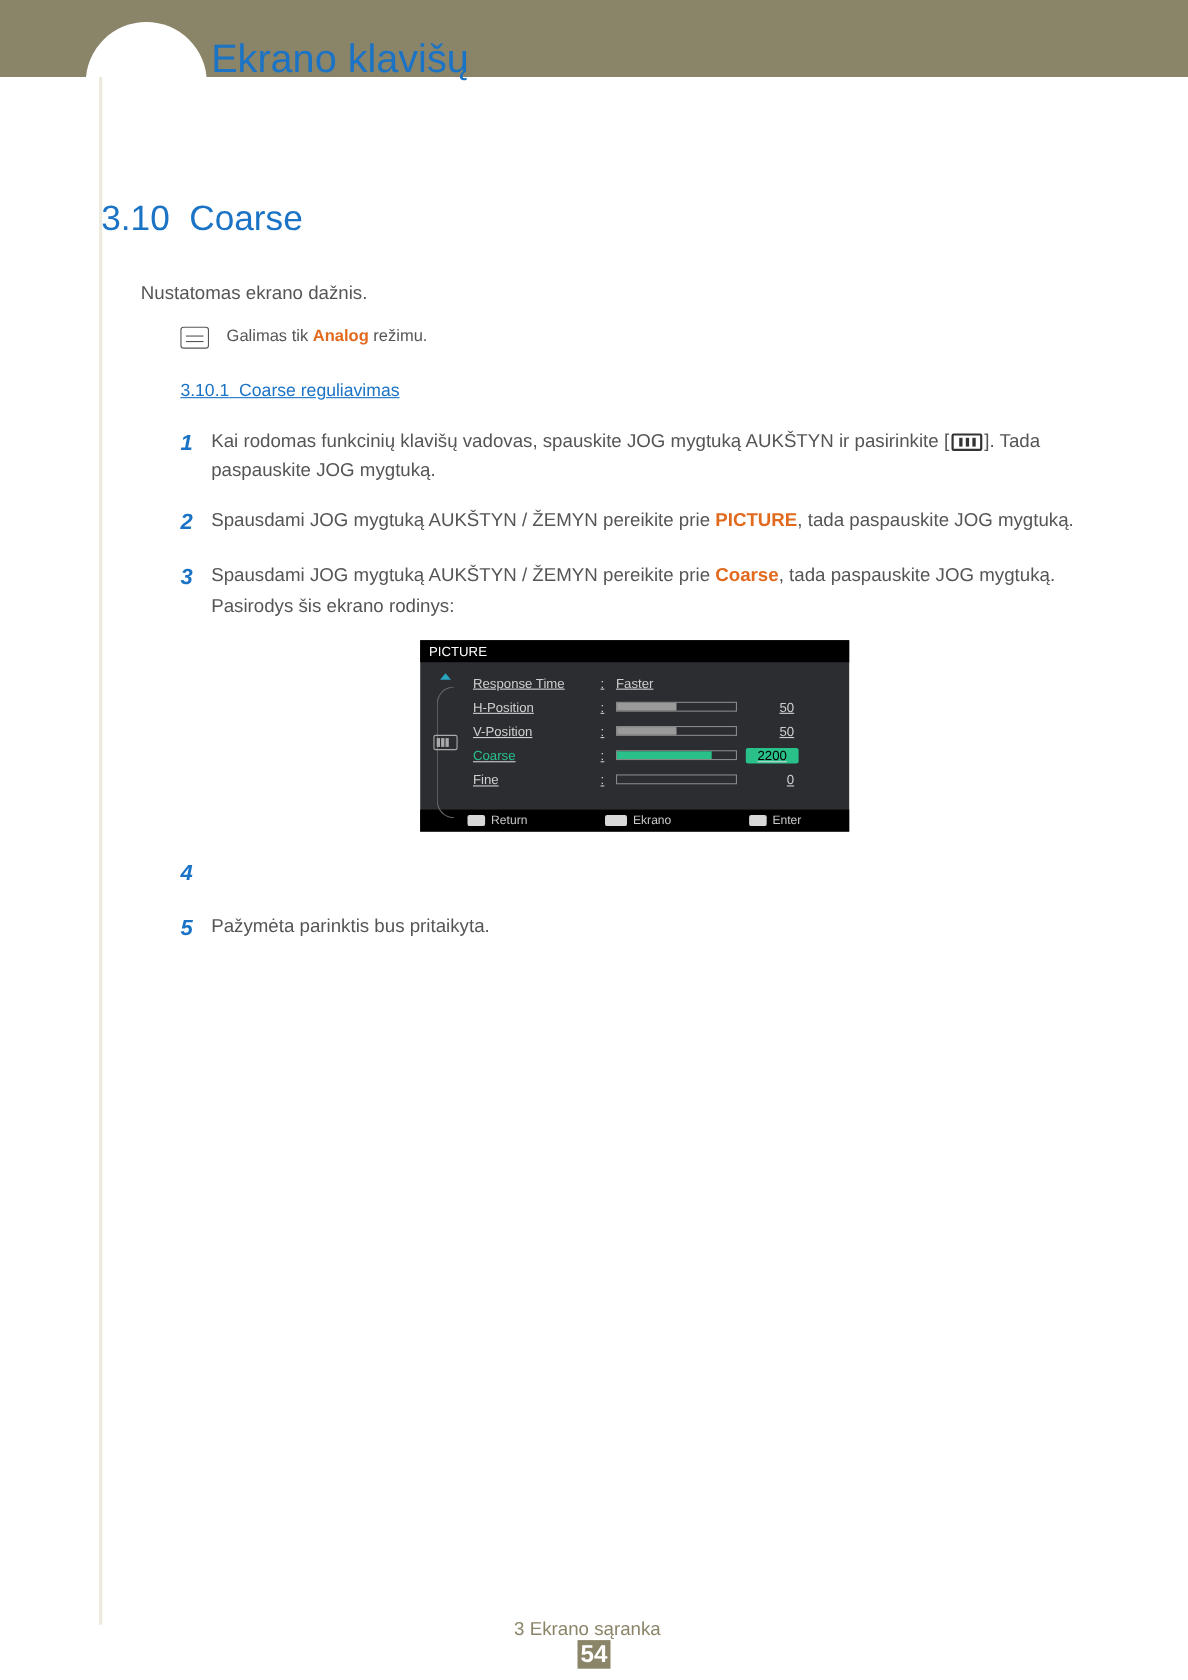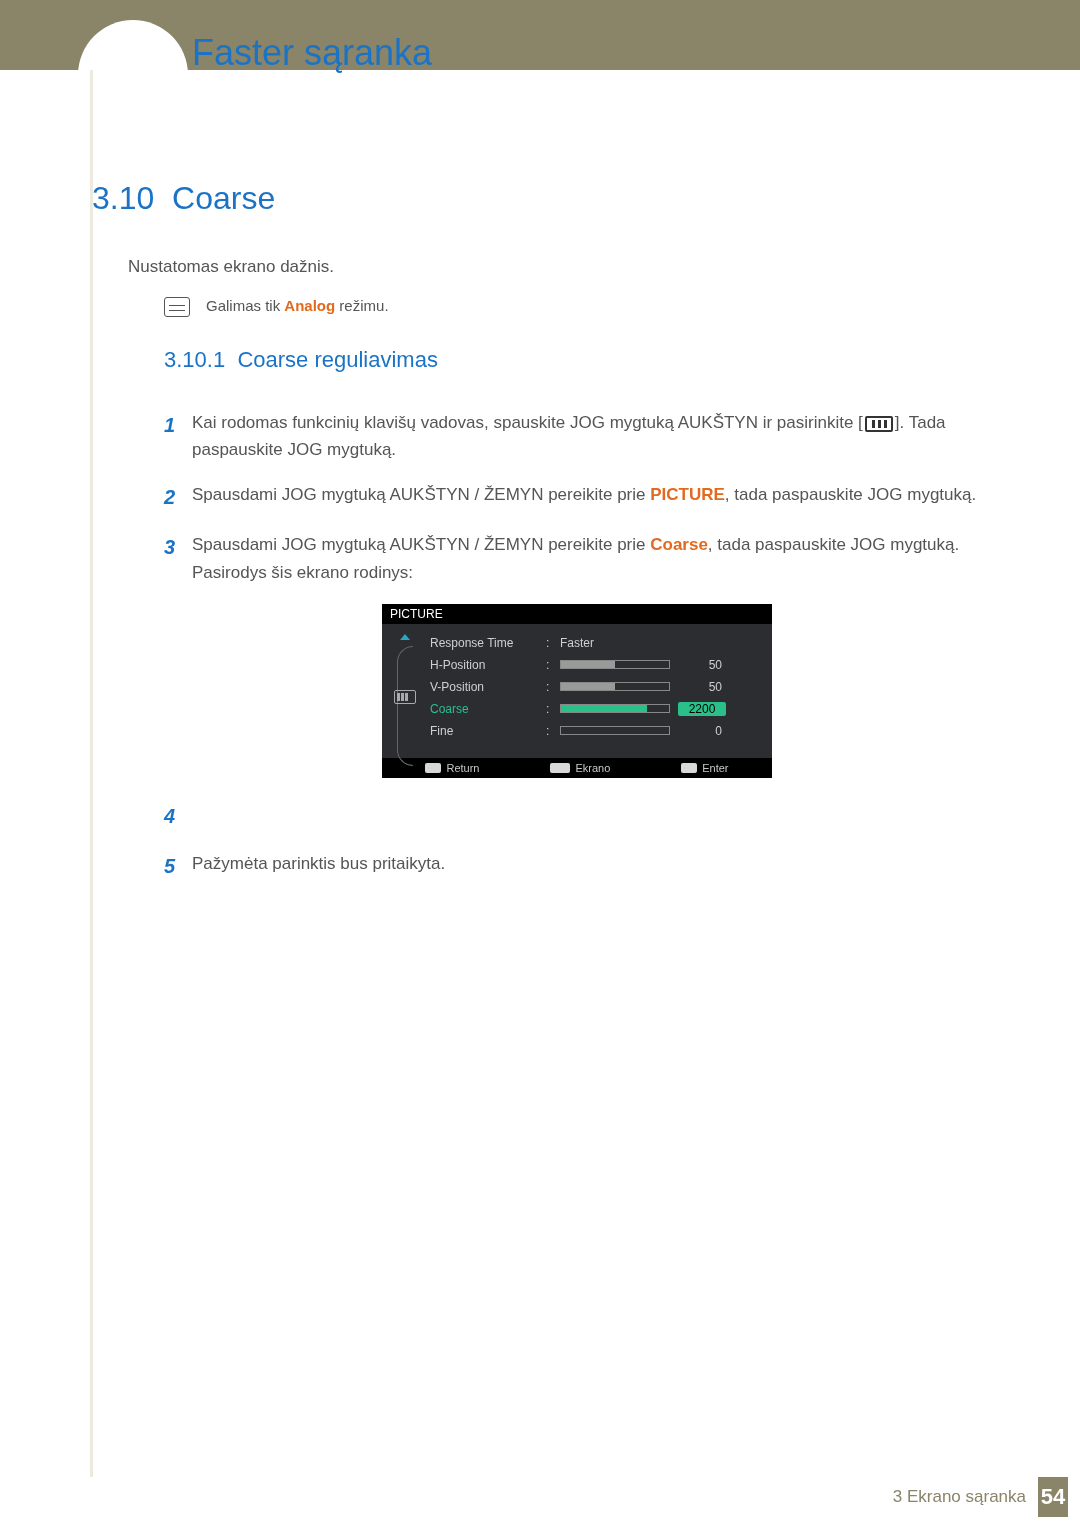--- a/index.html
+++ b/index.html
@@ -29,21 +29,21 @@
     margin-right: 16px; flex-shrink: 0; position: relative;
   }
   .note-icon::after {
     content: ""; position: absolute; left: 4px; top: 4px; right: 4px; bottom: 4px;
     border-top: 1px solid #555; border-bottom: 1px solid #555;
     height: 4px; top: 7px;
   }
   .note-text { color: #555; font-size: 15px; }
   .note-text .hl { color: #e26a1f; font-weight: bold; }
 
-  .sub-heading { color: #1b73c6; font-size: 22px; font-weight: normal; margin: 20px 0 36px 72px; }
+  .sub-heading { color: #1b73c6; font-size: 16px; font-weight: normal; margin: 20px 0 22px 72px; text-decoration: underline; }
 
   .steps { margin-left: 72px; }
   .step { display: flex; margin-bottom: 18px; color: #555; font-size: 17px; line-height: 1.6; }
   .step-num { color: #1b73c6; font-style: italic; font-weight: bold; font-size: 20px; width: 28px; flex-shrink: 0; }
   .step-body .hl-org { color: #e26a1f; font-weight: bold; }
   .menu-icon-inline {
     display: inline-block; vertical-align: middle;
     width: 28px; height: 16px; border: 2px solid #333; border-radius: 2px;
     position: relative; margin: 0 2px;
   }
@@ -66,21 +66,21 @@
     border-radius: 20px 0 0 20px;
   }
   .square-icon {
     width: 22px; height: 14px; border: 1px solid #aaa; border-radius: 2px;
     position: relative; margin-top: -82px;
   }
   .square-icon::before {
     content: ""; position: absolute; left: 2px; top: 2px; bottom: 2px; width: 3px;
     background: #aaa; box-shadow: 4px 0 0 #aaa, 8px 0 0 #aaa;
   }
-  .osd-rows { flex: 1; }
+  .osd-rows { flex: 1; text-decoration: underline; }
   .osd-row { display: flex; align-items: center; height: 22px; gap: 8px; }
   .osd-label { width: 108px; }
   .osd-colon { width: 6px; }
   .osd-bar {
     width: 110px; height: 9px; border: 1px solid #888; background: #2b2d31; position: relative;
   }
   .osd-bar .fill { position: absolute; left: 0; top: 0; bottom: 0; }
   .osd-val { width: 44px; text-align: right; }
   .osd-sel .osd-label { color: #29c08a; }
   .osd-sel .osd-val { background: #29c08a; color: #000; border-radius: 2px; padding: 0 4px; text-align: center; width: 48px; }
@@ -90,37 +90,37 @@
     background: #000000; color: #c8c8c8; display: flex; justify-content: space-around;
     padding: 4px 8px; font-size: 11px; align-items: center;
   }
   .footer-item { display: flex; align-items: center; gap: 5px; }
   .btn-chip { width: 16px; height: 10px; background: #d8d8d8; border-radius: 2px; display: inline-block; }
   .btn-chip.lr { width: 20px; }
 
   
   .page-footer {
     position: absolute; bottom: 10px; left: 0; right: 0; height: 40px;
-    display: flex; align-items: center; justify-content: flex-end; padding-right: 12px;
+    display: flex; align-items: center; justify-content: flex-end; padding-right: 0; flex-direction: column;
   }
   .footer-text { color: #8a8468; font-size: 17px; margin-right: 12px; }
   .footer-num {
     background: #8a8468; color: #fff; font-size: 22px; font-weight: bold;
     width: 30px; height: 40px; display: flex; align-items: center; justify-content: center;
   }
   .side-stripe { position: absolute; top: 70px; bottom: 50px; left: 90px; width: 3px; background: #eceade; }
 </style>
 </head>
 <body>
 
 <div class="header-bar"></div>
 <div class="chapter-circle">
   <span class="chapter-number">3</span>
 </div>
-<div class="chapter-title">Faster sąranka</div>
+<div class="chapter-title">Ekrano klavišų</div>
 <div class="side-stripe"></div>
 
 <div class="page-body">
 
   <h2 class="section-heading">
     <span>3.10</span>&nbsp;&nbsp;<span>Coarse</span>
   </h2>
 
   <p class="intro-text">Nustatomas ekrano dažnis.</p>
 

